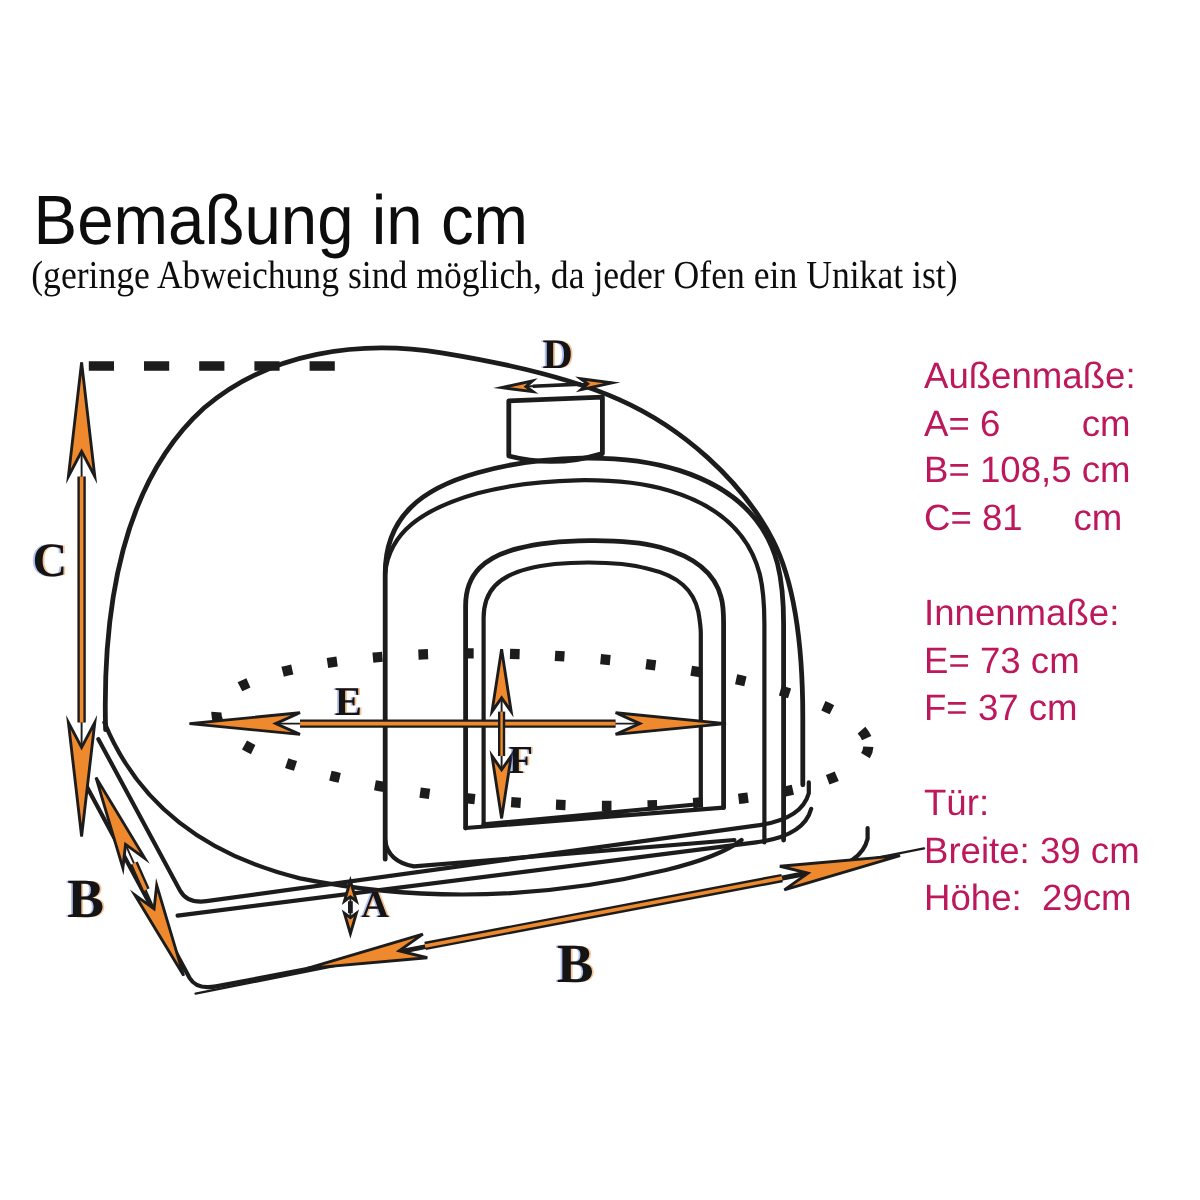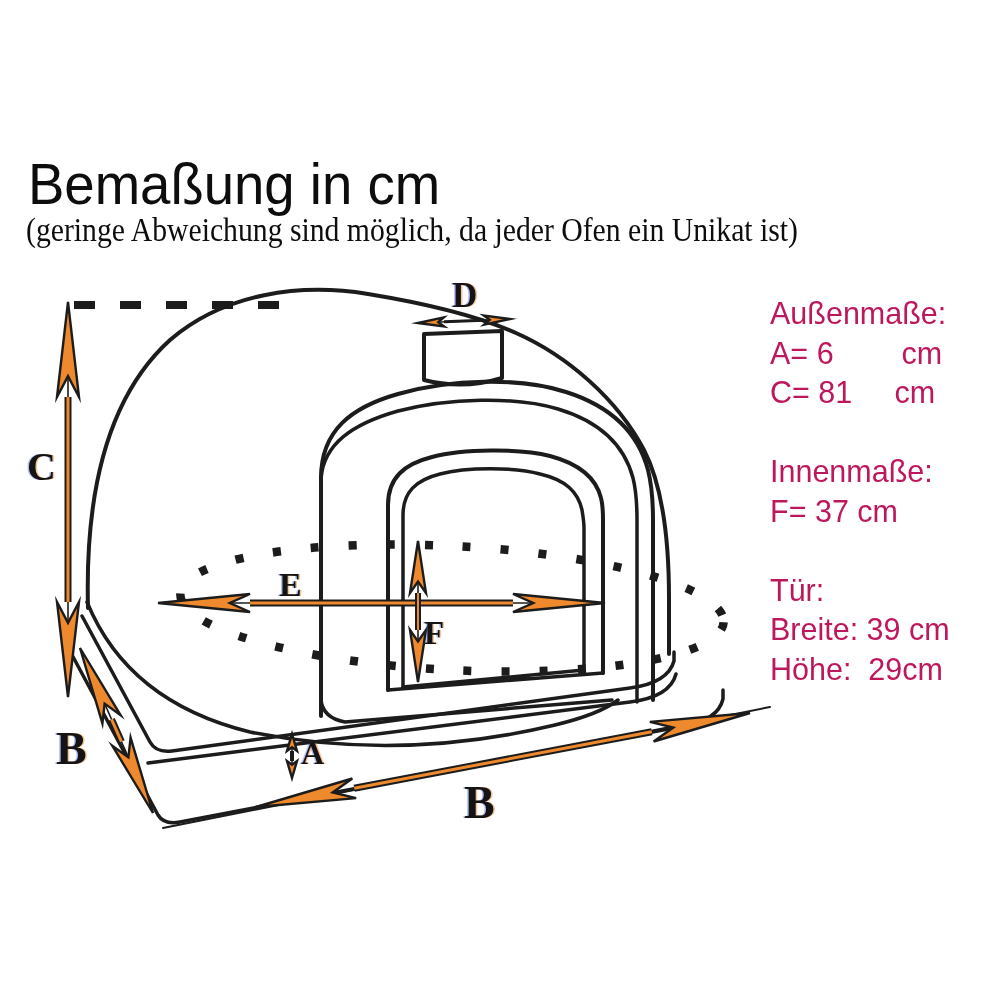--- a/index.html
+++ b/index.html
@@ -22,24 +22,26 @@
 
 <div class="page">
 
   <div class="title"><span>Bemaßung in cm</span></div>
   <div class="subtitle"><span>(geringe Abweichung sind möglich, da jeder Ofen ein Unikat ist)</span></div>
 
   <div class="specs">
     <div class="spec-block">
       <div class="spec-line">Außenmaße:</div>
       <div class="spec-line">A= 6        cm</div>
+      <div class="spec-line">B= 108,5 cm</div>
       <div class="spec-line">C= 81     cm</div>
     </div>
     <div class="spec-block">
       <div class="spec-line">Innenmaße:</div>
+      <div class="spec-line">E= 73 cm</div>
       <div class="spec-line">F= 37 cm</div>
     </div>
     <div class="spec-block">
       <div class="spec-line">Tür:</div>
       <div class="spec-line">Breite: 39 cm</div>
       <div class="spec-line">Höhe:  29cm</div>
     </div>
   </div>
 
   <svg class="figure" width="1000" height="1000" viewBox="0 0 1000 1000">

